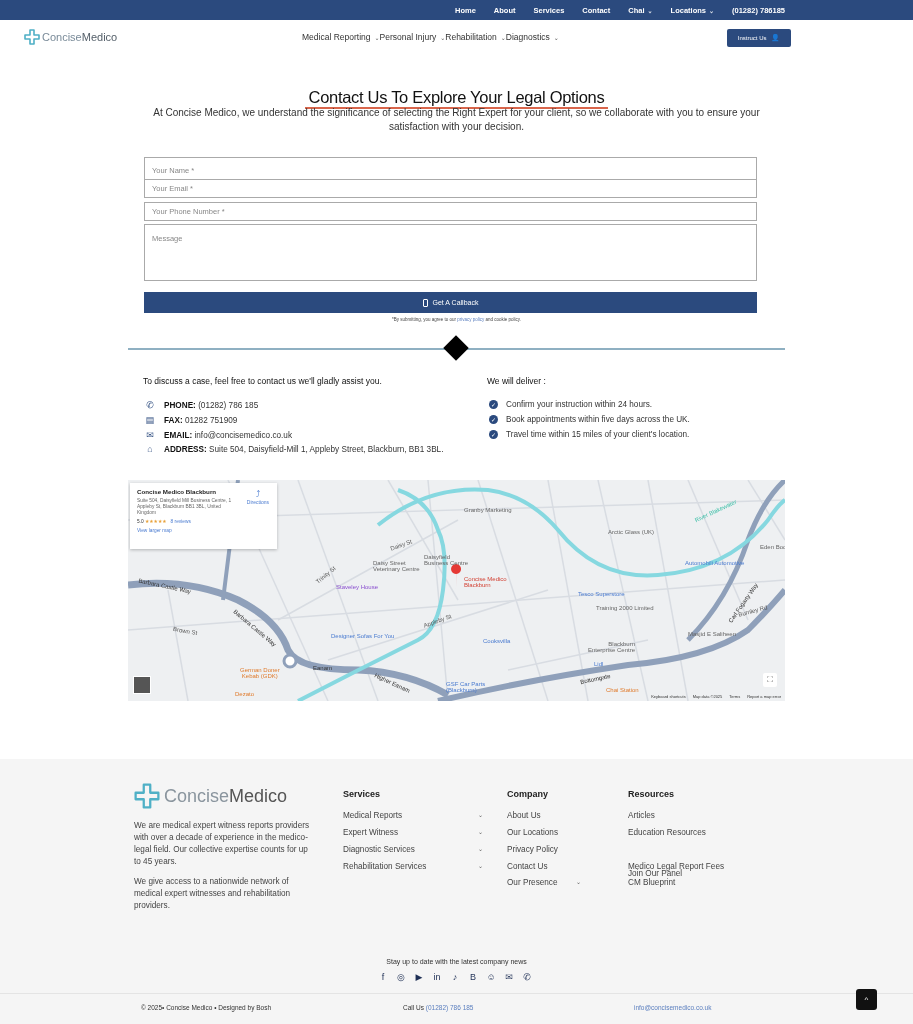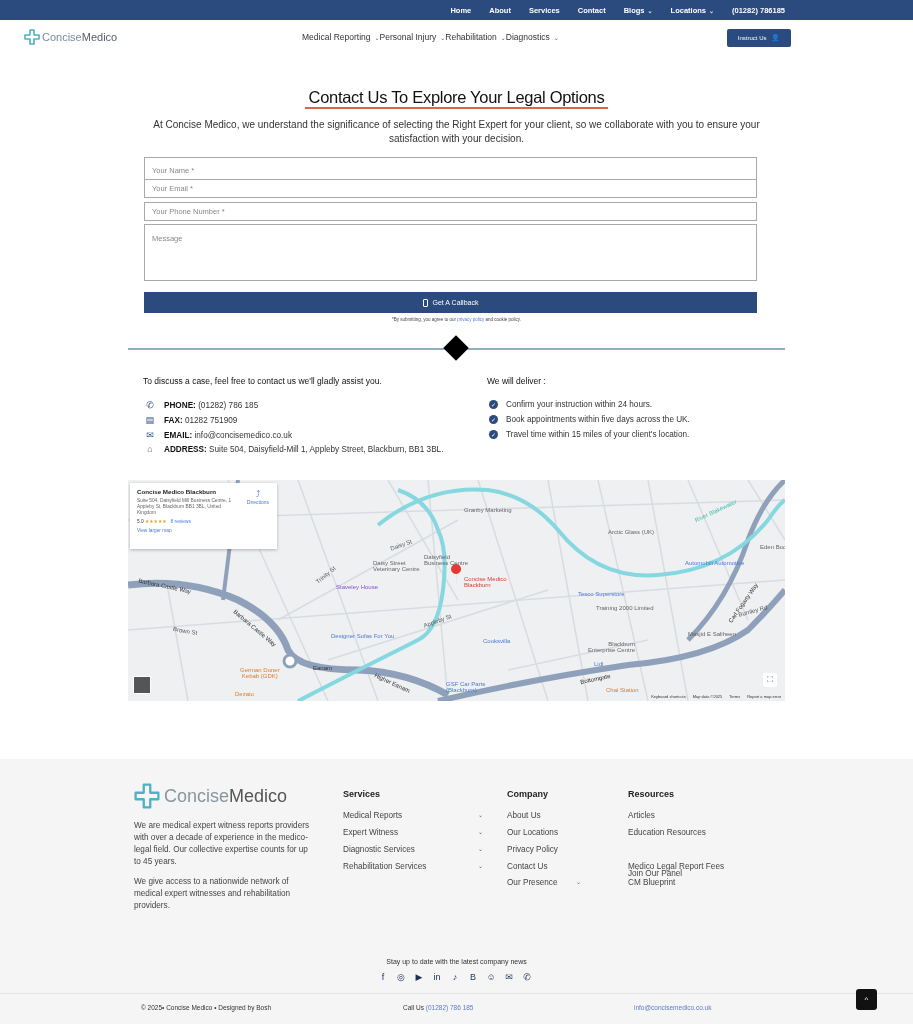--- a/index.html
+++ b/index.html
@@ -9,21 +9,21 @@
 .chev{font-size:6px;opacity:.85}
 .header{height:36px;display:flex;align-items:center;position:relative}
 .logo{position:absolute;left:24px;top:9px;display:flex;align-items:center;gap:2px}
 .logo-text{font-size:11px;color:#7a8b99}
 .logo-text b{color:#55606a;font-weight:normal}
 .mainnav{position:absolute;left:302px;top:12px;display:flex;}
 .mainnav a{font-size:8.5px;color:#333;text-decoration:none;display:flex;gap:4px;align-items:center}
 .instruct{position:absolute;left:727px;top:9px;width:64px;height:18px;background:#2b4a7e;color:#fff;font-size:6px;display:flex;align-items:center;justify-content:center;gap:5px;border-radius:2px}
 h1{position:absolute;left:0;width:913px;top:88px;text-align:center;font-size:16.5px;font-weight:normal;color:#111;letter-spacing:-.3px}
 .h1line{position:absolute;left:305px;top:107px;width:303px;height:2px;background:#d9654b}
-.intro{position:absolute;left:140px;top:118px;width:633px;text-align:center;font-size:10px;line-height:13.5px;color:#333}
+.intro{position:absolute;left:140px;top:106px;width:633px;text-align:center;font-size:10px;line-height:13.5px;color:#333}
 .field{position:absolute;left:144px;width:613px;border:1px solid #aaa;font-size:7.5px;color:#888;padding:0 7px;display:flex;align-items:center;background:#fff}
 .msg{align-items:flex-start;padding-top:9px}
 .cta{position:absolute;left:144px;top:292px;width:613px;height:21px;background:#2b4a7e;color:#fff;font-size:7px;display:flex;align-items:center;justify-content:center;gap:5px}
 .consent{position:absolute;left:0;width:913px;top:317px;text-align:center;font-size:4.5px;color:#444}
 .consent span.link{color:#5b7fbf}
 .divider{position:absolute;left:128px;top:348px;width:657px;height:2px;background:#8fb0c2}
 .diamond{position:absolute;left:447px;top:339px;width:18px;height:18px;background:#000;transform:rotate(45deg)}
 .col-title{position:absolute;font-size:8.5px;font-weight:normal;color:#111}
 .info-row{position:absolute;left:145px;font-size:8.2px;color:#333;display:flex;align-items:center;gap:9px}
 .info-row b{color:#111}
@@ -61,21 +61,21 @@
 </style>
 </head>
 <body>
 
 <div class="topbar">
   <a>Home</a>
   <a>About</a>
   <a>Services</a>
   <a>Contact</a>
   <a>
-      <span>Blogs</span>
+      <span>Chai</span>
       <span class="chev">⌄</span>
     </a>
   <a>
       <span>Locations</span>
       <span class="chev">⌄</span>
     </a>
   <a>(01282) 786185</a>
 </div>
 
 <div class="header">

